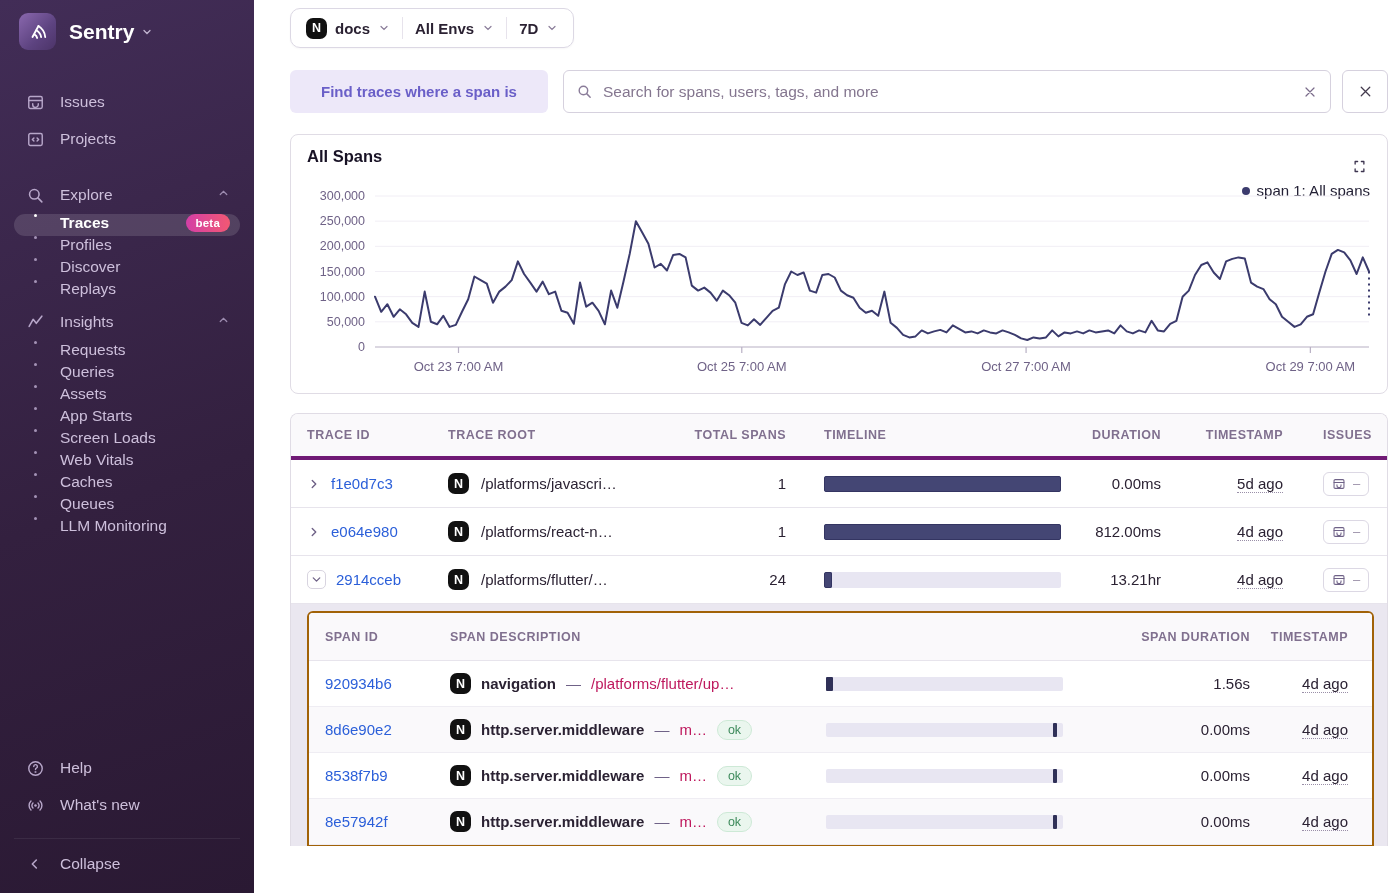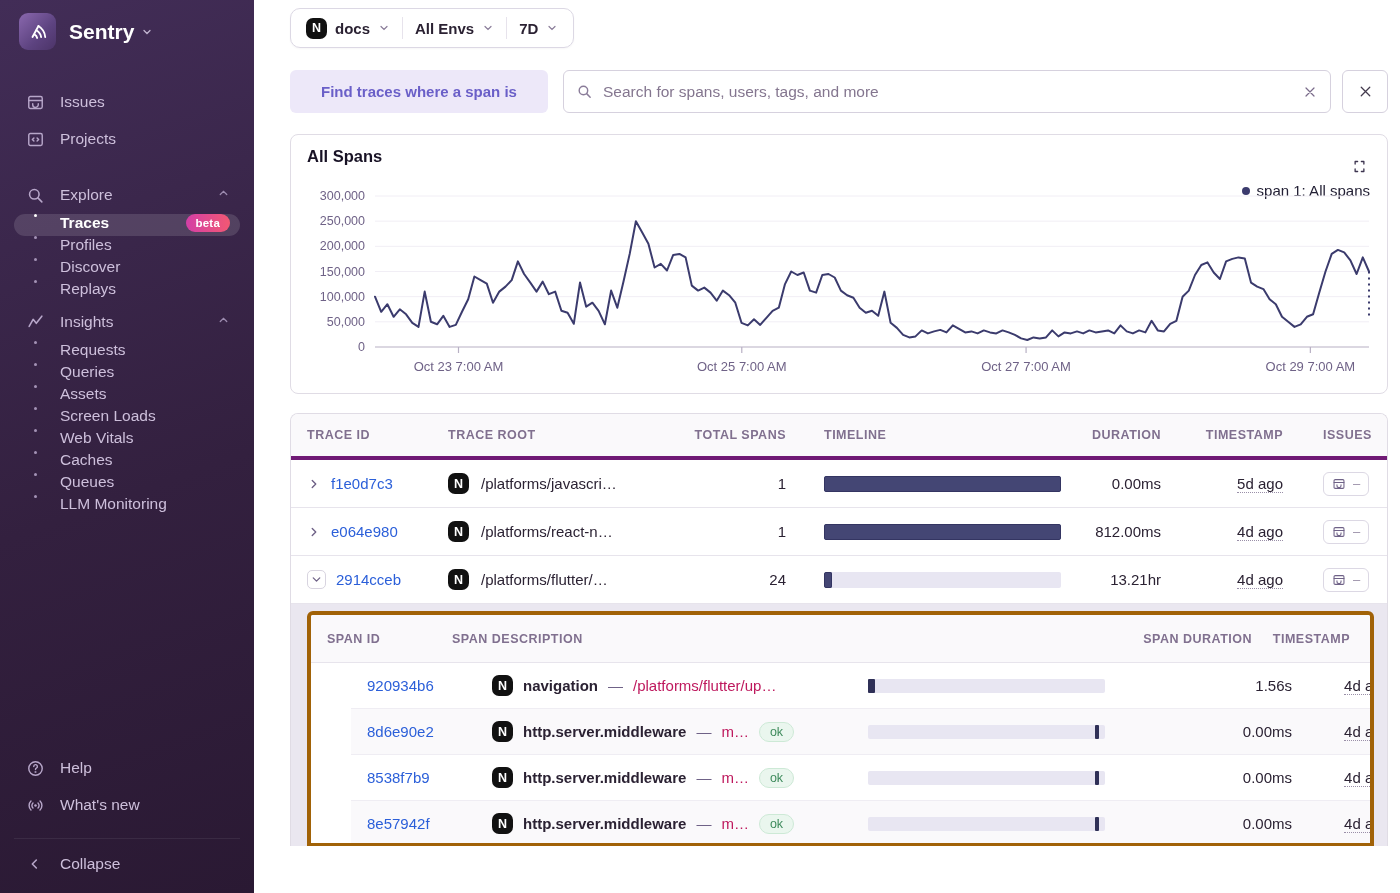--- a/index.html
+++ b/index.html
@@ -124,25 +124,25 @@
   .ts { font-size: 15px; color: #2B2233; }
   .ts u { text-decoration: none; border-bottom: 1px dotted #9a8fa8; cursor: pointer; }
   .issues-pill {
     display: inline-flex; align-items: center; gap: 7px; border: 1px solid #DCD8E4; border-radius: 6px;
     padding: 4px 8px; color: #6F6287; cursor: pointer; background: #fff;
   }
   .issues-pill .dash { color: #9a8fa8; font-size: 13px; line-height: 1; }
 
   
   .expand-wrap { background: #EAE7F0; height: 243px; padding: 7px 13px 0 16px; }
-  .span-card { background: #fff; border: 4px solid #a16207; border-radius: 6px 6px 0 0; height: 236px; overflow: hidden; }
+  .span-card { background: #fff; border: 2px solid #a16207; border-radius: 6px 6px 0 0; height: 236px; overflow: hidden; }
   .s-grid { display: grid; grid-template-columns: 125px 376px 237px 187px 98px 13px; align-items: center; padding: 0 16px; }
   .s-head { height: 48px; background: #FAF9FB; border-bottom: 1px solid #E7E4EC; }
   .s-head .th { font-size: 12.5px; font-weight: 700; color: #80708F; letter-spacing: .5px; }
-  .s-row { height: 46px; border-bottom: 1px solid #EFEDF3; margin-left: 40px; }
+  .s-row { height: 46px; border-bottom: 1px solid #EFEDF3; }
   .s-row.alt { background: #FAF9FB; }
   .cell-desc { display: flex; align-items: center; gap: 10px; font-size: 15px; overflow: hidden; white-space: nowrap; }
   .op { font-weight: 700; color: #2B2233; }
   .dash-sep { color: #6F6287; }
   .desc-txt { color: #be185d; }
   .ok-pill {
     font-size: 12.5px; color: #3D8A5B; background: #EAF6EE; border: 1px solid #CDE9D6;
     border-radius: 12px; padding: 2px 10px; font-weight: 400;
   }
   .s-track { position: relative; height: 14px; width: 100%; background: #E8E6F2; border-radius: 2px; }
@@ -253,20 +253,26 @@
       <span class="dot">
         <i></i>
       </span>
       <span>Queries</span>
     </div>
   <div class="nav-sub">
       <span class="dot">
         <i></i>
       </span>
       <span>Assets</span>
+    </div>
+  <div class="nav-sub">
+      <span class="dot">
+        <i></i>
+      </span>
+      <span>App Starts</span>
     </div>
   <div class="nav-sub">
       <span class="dot">
         <i></i>
       </span>
       <span>Screen Loads</span>
     </div>
   <div class="nav-sub">
       <span class="dot">
         <i></i>

